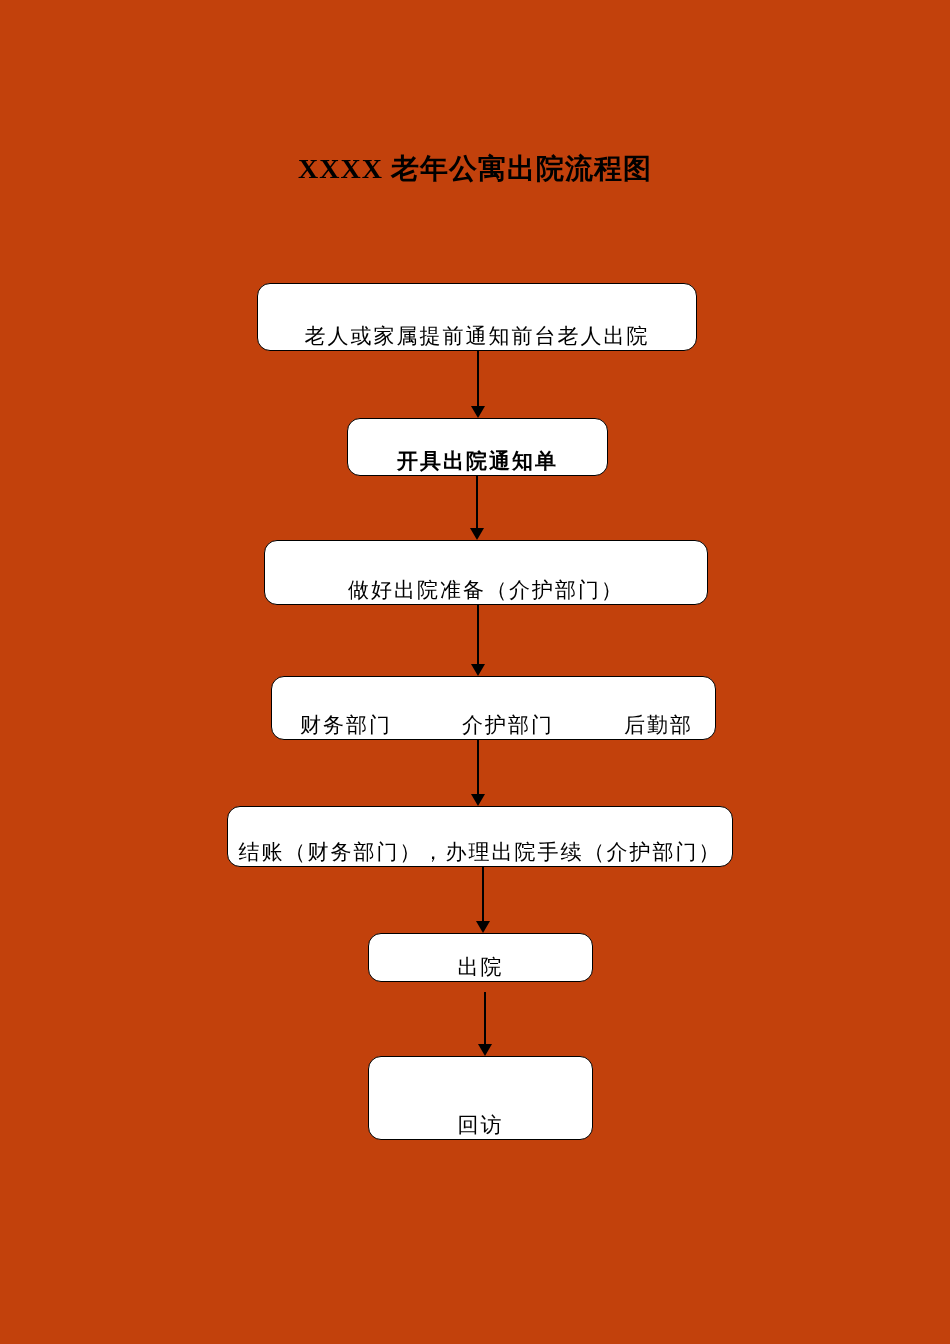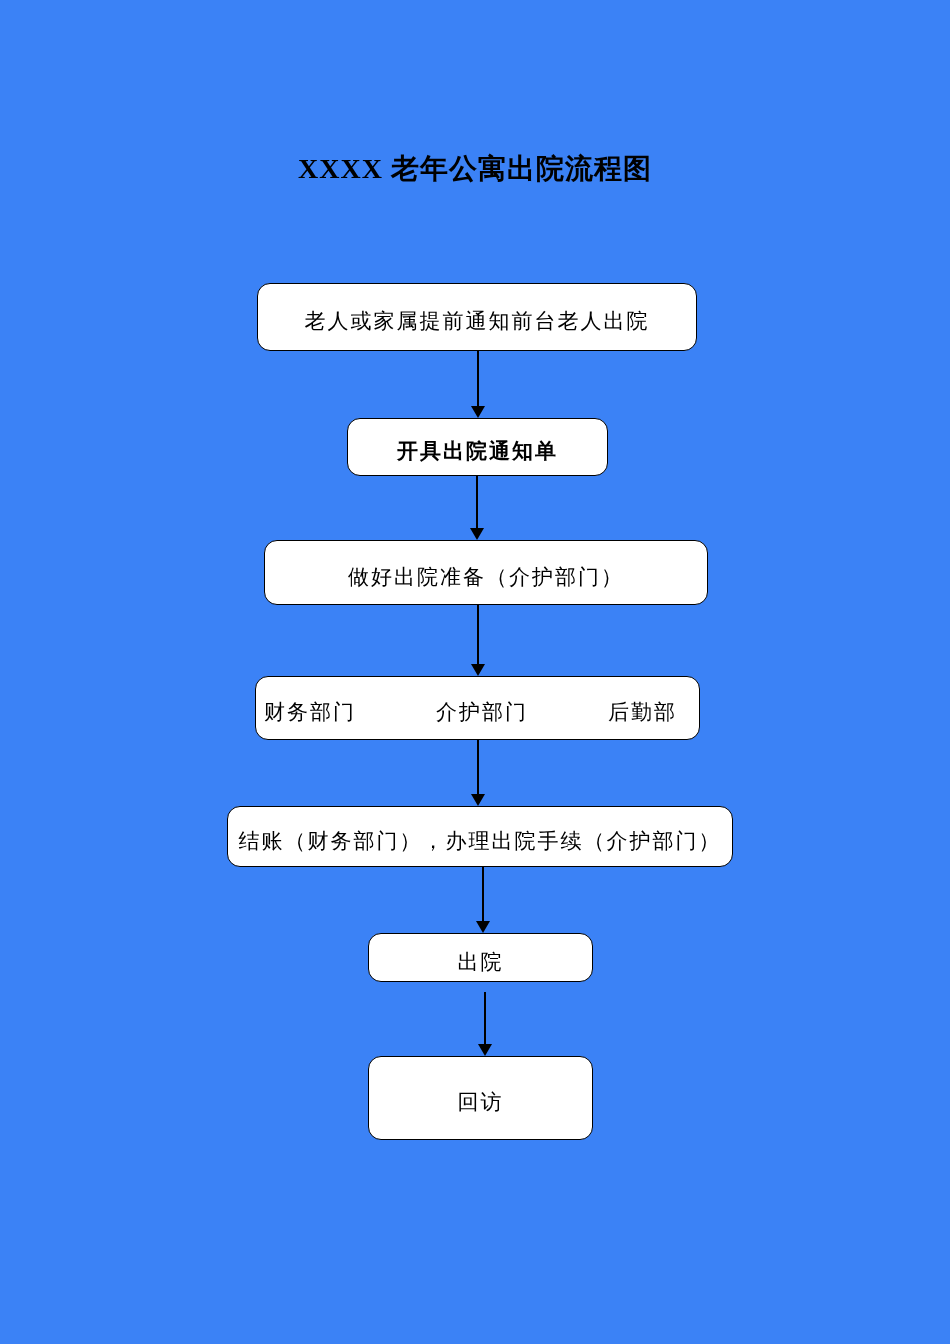--- a/index.html
+++ b/index.html
@@ -1,20 +1,20 @@
 <!DOCTYPE html>
 <html><head>
 <meta charset="utf-8">
 <style>
   html, body { margin: 0; padding: 0; background: #ffffff; }
   .page {
     position: relative;
     width: 950px;
     height: 1344px;
-    background: #3b82f6;
+    background: #c2410c;
     font-family: "Liberation Serif", "DejaVu Serif", serif;
     color: #000000;
     overflow: hidden;
   }
   .title {
     position: absolute;
     top: 150px;
     left: 0;
     width: 100%;
     margin: 0;
@@ -24,31 +24,32 @@
     letter-spacing: 1px;
   }
   .node {
     position: absolute;
     box-sizing: border-box;
     border: 1.5px solid #000000;
     border-radius: 13px;
     background: #ffffff;
     display: flex;
     justify-content: center;
-    align-items: center;
+    align-items: flex-end;
     padding-top: 10px;
     font-size: 21px;
     letter-spacing: 2px;
     line-height: 1.3;
     white-space: nowrap;
   }
   .node-row {
     justify-content: space-between;
-    padding-left: 8px;
+    padding-left: 28px;
     padding-right: 22px;
+    margin-left: 16px;
   }
   .arrow { position: absolute; width: 14px; }
   .arrow .shaft {
     position: absolute;
     left: 50%;
     margin-left: -1px;
     top: 0;
     bottom: 10px;
     width: 2px;
     background: #000000;

